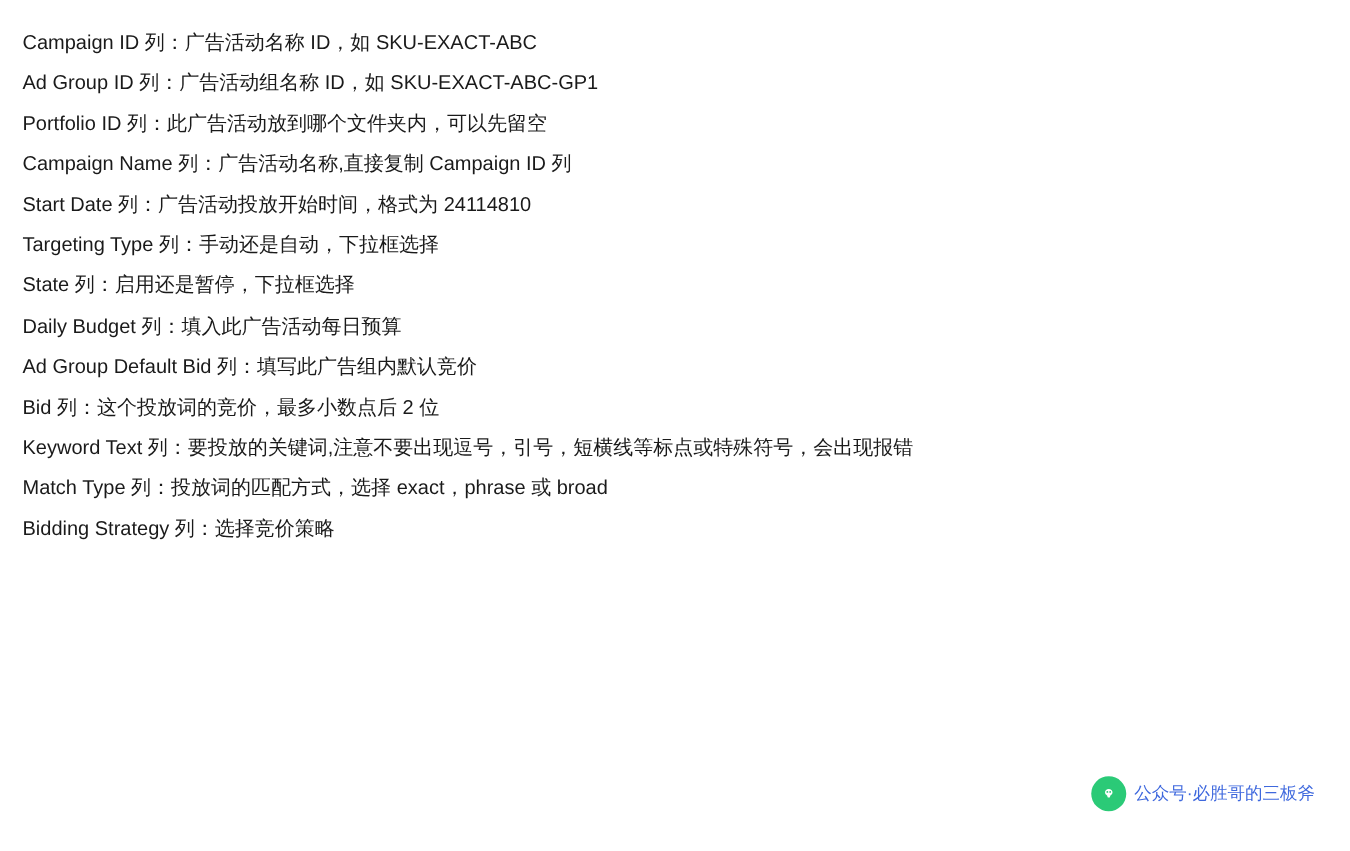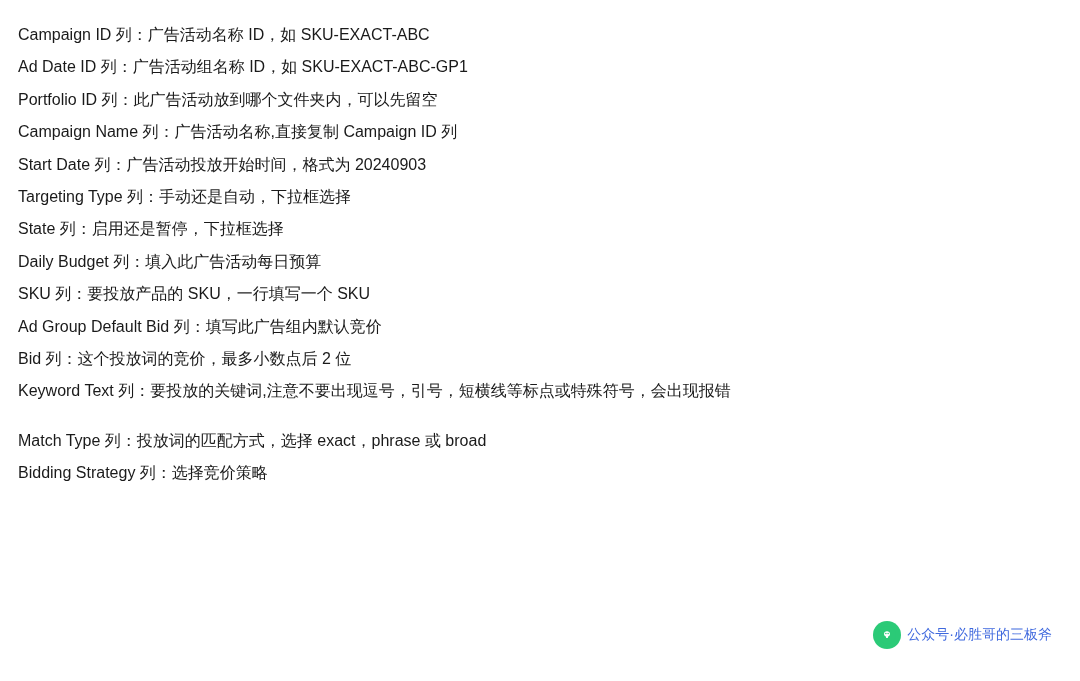--- a/index.html
+++ b/index.html
@@ -25,21 +25,21 @@
       min-height: 681px;
     }
 
     .line-item {
       margin-bottom: 6px;
       line-height: 1.65;
       font-size: 16px;
     }
 
     .line-item.multi-line {
-      margin-bottom: 23px;
+      margin-bottom: 6px;
     }
 
     .watermark {
       position: absolute;
       bottom: 32px;
       right: 28px;
       display: flex;
       align-items: center;
       gap: 6px;
       color: #555555;
@@ -64,28 +64,27 @@
       font-size: 14px;
       color: #1d4ed8;
     }
   </style>
 </head>
 <body>
 
 <div class="content-area">
   <div id="lines-container">
       <div class="line-item">Campaign ID 列：广告活动名称 ID，如 SKU-EXACT-ABC</div>
-      <div class="line-item">Ad Date ID 列：广告活动组名称 ID，如 SKU-EXACT-ABC-GP1</div>
+      <div class="line-item">Ad Group ID 列：广告活动组名称 ID，如 SKU-EXACT-ABC-GP1</div>
       <div class="line-item">Portfolio ID 列：此广告活动放到哪个文件夹内，可以先留空</div>
       <div class="line-item">Campaign Name 列：广告活动名称,直接复制 Campaign ID 列</div>
-      <div class="line-item">Start Date 列：广告活动投放开始时间，格式为 20240903</div>
+      <div class="line-item">Start Date 列：广告活动投放开始时间，格式为 24114810</div>
       <div class="line-item">Targeting Type 列：手动还是自动，下拉框选择</div>
       <div class="line-item">State 列：启用还是暂停，下拉框选择</div>
       <div class="line-item">Daily Budget 列：填入此广告活动每日预算</div>
-      <div class="line-item">SKU 列：要投放产品的 SKU，一行填写一个 SKU</div>
       <div class="line-item">Ad Group Default Bid 列：填写此广告组内默认竞价</div>
       <div class="line-item">Bid 列：这个投放词的竞价，最多小数点后 2 位</div>
       <div class="line-item multi-line">Keyword Text 列：要投放的关键词,注意不要出现逗号，引号，短横线等标点或特殊符号，会出现报错</div>
       <div class="line-item">Match Type 列：投放词的匹配方式，选择 exact，phrase 或 broad</div>
       <div class="line-item">Bidding Strategy 列：选择竞价策略</div>
     </div>
 
   <div class="watermark">
     <div class="watermark-icon">
       <svg width="18" height="18" viewBox="0 0 24 24" fill="none">

